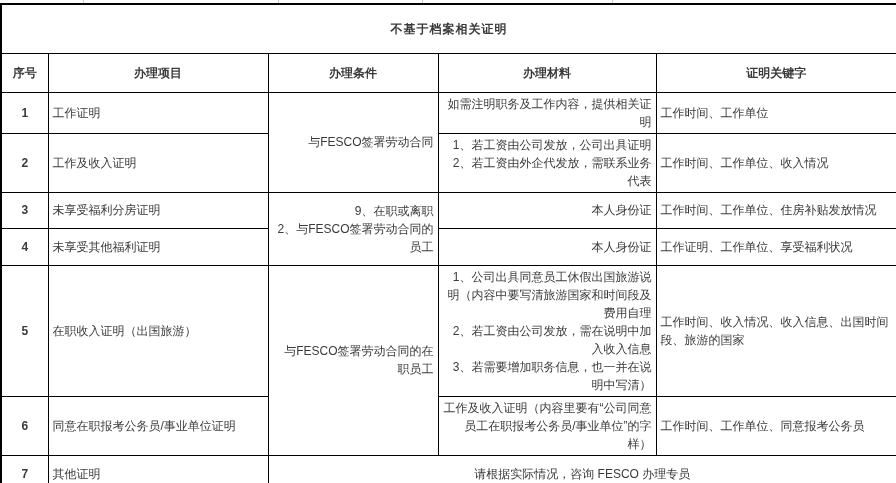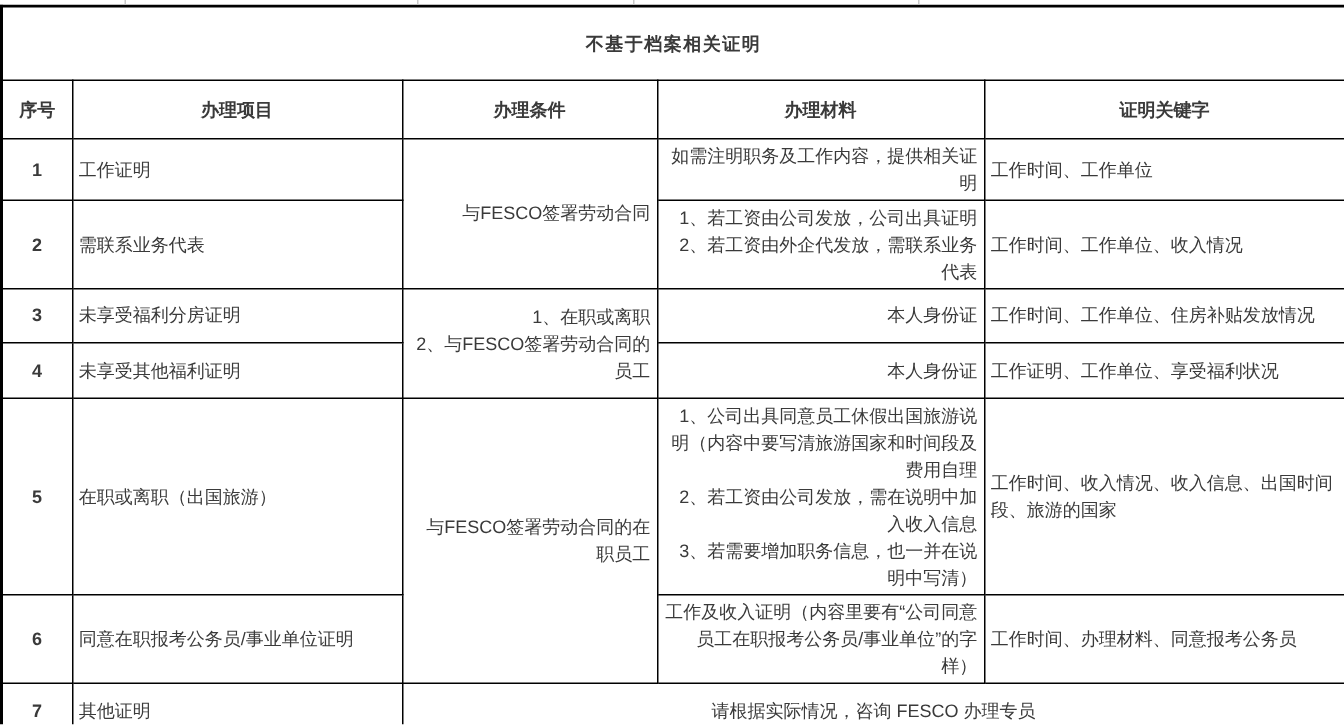--- a/index.html
+++ b/index.html
@@ -124,57 +124,57 @@
     <tr class="r1">
       <td class="no-cell">1</td>
       <td class="item-cell">工作证明</td>
       <td class="cond-cell" rowspan="2">与FESCO签署劳动合同</td>
       <td class="mat-cell">如需注明职务及工作内容，提供相关证明</td>
       <td class="kw-cell">工作时间、工作单位</td>
     </tr>
 
     <tr class="r2">
       <td class="no-cell">2</td>
-      <td class="item-cell">需联系业务代表</td>
+      <td class="item-cell">工作及收入证明</td>
       <td class="mat-cell">1、若工资由公司发放，公司出具证明
 2、若工资由外企代发放，需联系业务代表</td>
       <td class="kw-cell">工作时间、工作单位、收入情况</td>
     </tr>
 
     <tr class="r3">
       <td class="no-cell">3</td>
       <td class="item-cell">未享受福利分房证明</td>
-      <td class="cond-cell" rowspan="2">1、在职或离职
+      <td class="cond-cell" rowspan="2">9、在职或离职
 2、与FESCO签署劳动合同的员工</td>
       <td class="mat-cell">本人身份证</td>
       <td class="kw-cell">工作时间、工作单位、住房补贴发放情况</td>
     </tr>
 
     <tr class="r4">
       <td class="no-cell">4</td>
       <td class="item-cell">未享受其他福利证明</td>
       <td class="mat-cell">本人身份证</td>
       <td class="kw-cell">工作证明、工作单位、享受福利状况</td>
     </tr>
 
     <tr class="r5">
       <td class="no-cell">5</td>
-      <td class="item-cell">在职或离职（出国旅游）</td>
+      <td class="item-cell">在职收入证明（出国旅游）</td>
       <td class="cond-cell" rowspan="2">与FESCO签署劳动合同的在职员工</td>
       <td class="mat-cell">1、公司出具同意员工休假出国旅游说明（内容中要写清旅游国家和时间段及费用自理
 2、若工资由公司发放，需在说明中加入收入信息
 3、若需要增加职务信息，也一并在说明中写清）</td>
       <td class="kw-cell">工作时间、收入情况、收入信息、出国时间段、旅游的国家</td>
     </tr>
 
     <tr class="r6">
       <td class="no-cell">6</td>
       <td class="item-cell">同意在职报考公务员/事业单位证明</td>
       <td class="mat-cell">工作及收入证明（内容里要有“公司同意员工在职报考公务员/事业单位”的字样）</td>
-      <td class="kw-cell">工作时间、办理材料、同意报考公务员</td>
+      <td class="kw-cell">工作时间、工作单位、同意报考公务员</td>
     </tr>
 
     <tr class="r7">
       <td class="no-cell">7</td>
       <td class="item-cell">其他证明</td>
       <td class="footer-cell" colspan="3">请根据实际情况，咨询 FESCO 办理专员</td>
     </tr>
   </tbody>
     </table>
 

